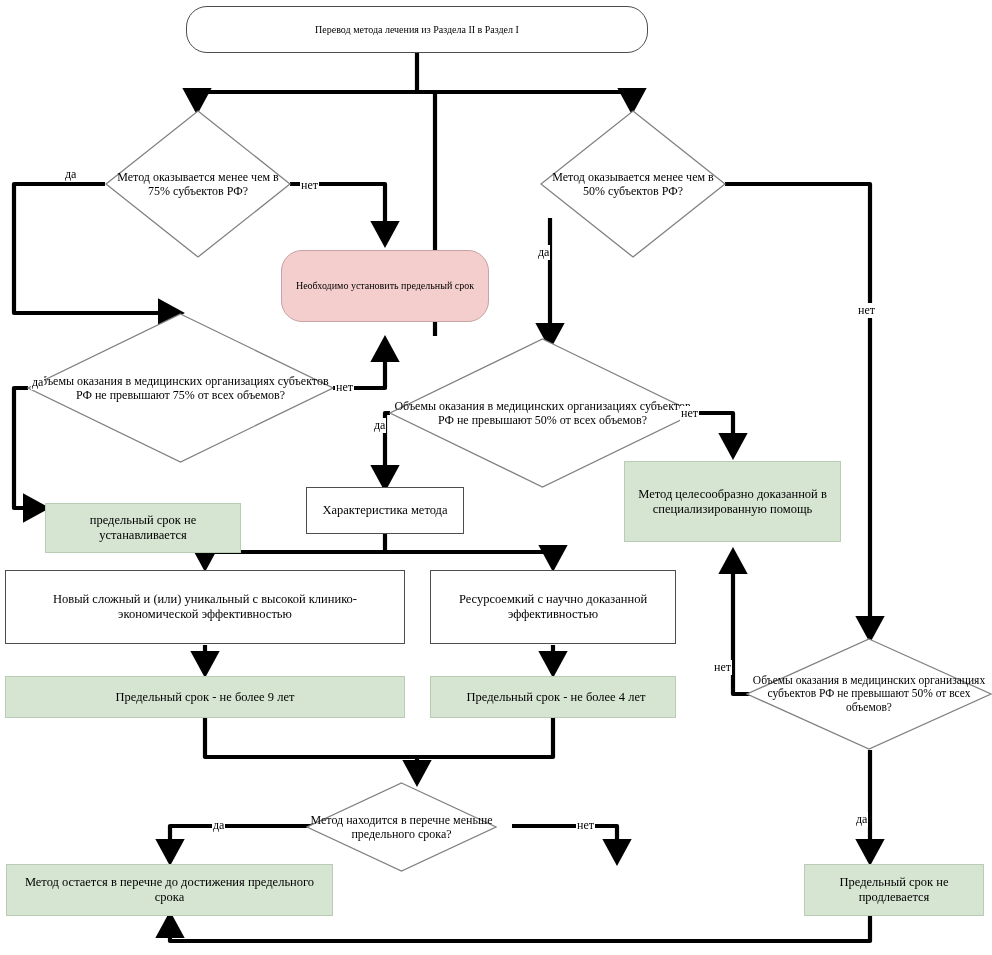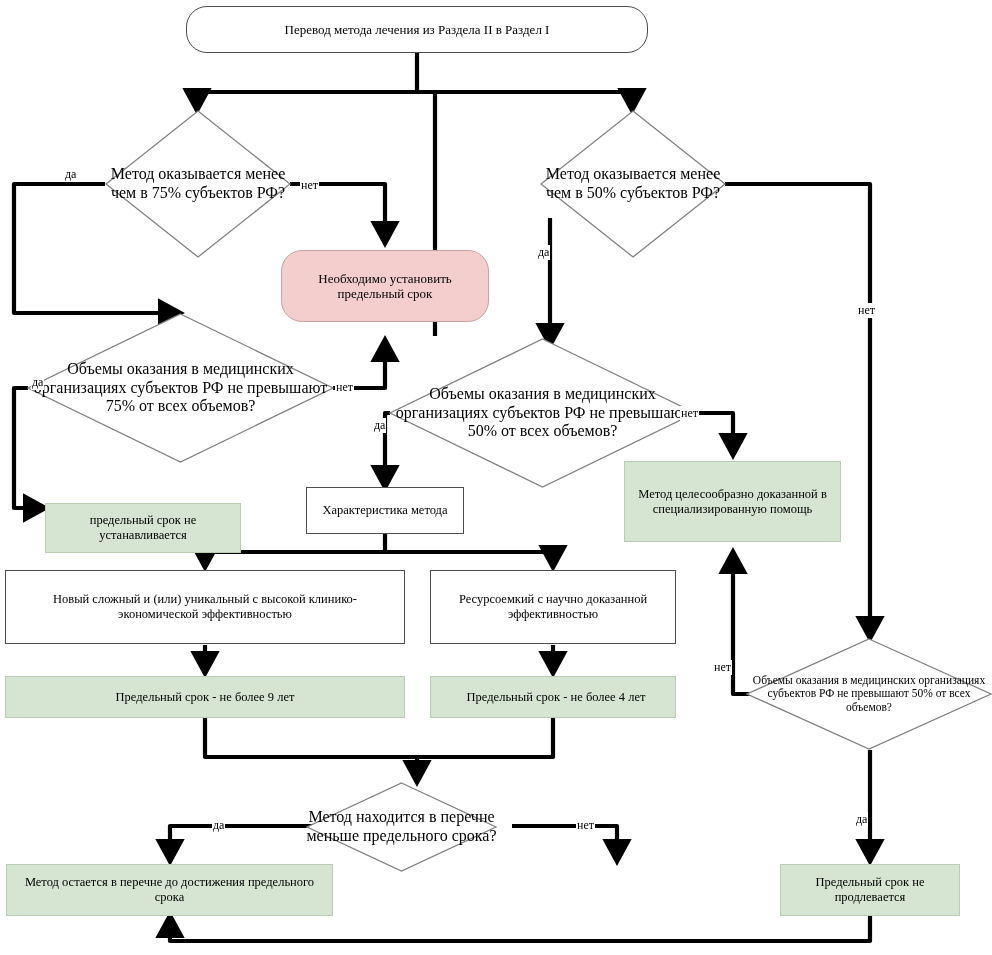--- a/index.html
+++ b/index.html
@@ -74,23 +74,23 @@
   .edge-label {
     position: absolute;
     font-family: "Liberation Serif", "DejaVu Serif", serif;
     font-size: 12px;
     color: #000000;
     background: #ffffff;
     padding: 0 1px;
     z-index: 4;
     white-space: nowrap;
   }
-  .t13 { font-size: 13px; border-radius: 21px; }
+  .t13 { font-size: 10px; border-radius: 21px; }
   .t125 { font-size: 12.5px; }
-  .t12 { font-size: 16px; }
+  .t12 { font-size: 12px; }
   .t115 { font-size: 11.5px; }
 </style>
 </head>
 <body>
 
 <div id="chart-root">
 
   <svg id="connector-layer" viewBox="0 0 992 955" xmlns="http://www.w3.org/2000/svg">
     <defs>
       <marker id="ah" viewBox="0 0 12 12" refX="9" refY="6" markerWidth="7" markerHeight="7" orient="auto-start-reverse">
@@ -224,21 +224,21 @@
       <polygon points="123,1 245,56 123,111 1,56" fill="#ffffff" stroke="#808080" stroke-width="1.3"></polygon>
     </svg>
     <span class="diamond-text">Объемы оказания в медицинских организациях субъектов РФ не превышают 50% от всех объемов?</span>
   </div>
 
   <div class="node node-rect fill-green t125" style="left:6px; top:864px; width:327px; height:52px;">
     <span>Метод остается в перечне до достижения предельного срока</span>
   </div>
 
 
-  <div class="node node-rect fill-green t125" style="left:780px; top:864px; width:180px; height:52px;">
+  <div class="node node-rect fill-green t125" style="left:804px; top:864px; width:180px; height:52px;">
     <span>Предельный срок не продлевается</span>
   </div>
 
   <div class="edge-label" style="left:64px; top:167px;">да</div>
 
   <div class="edge-label" style="left:300px; top:178px;">нет</div>
 
   <div class="edge-label" style="left:31px; top:375px;">да</div>
 
   <div class="edge-label" style="left:335px; top:380px;">нет</div>

